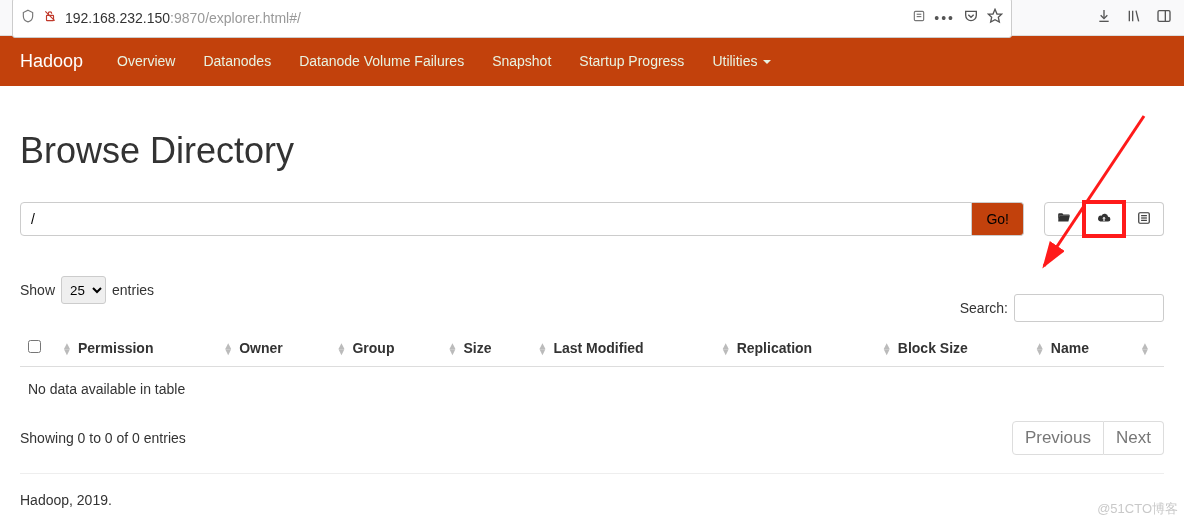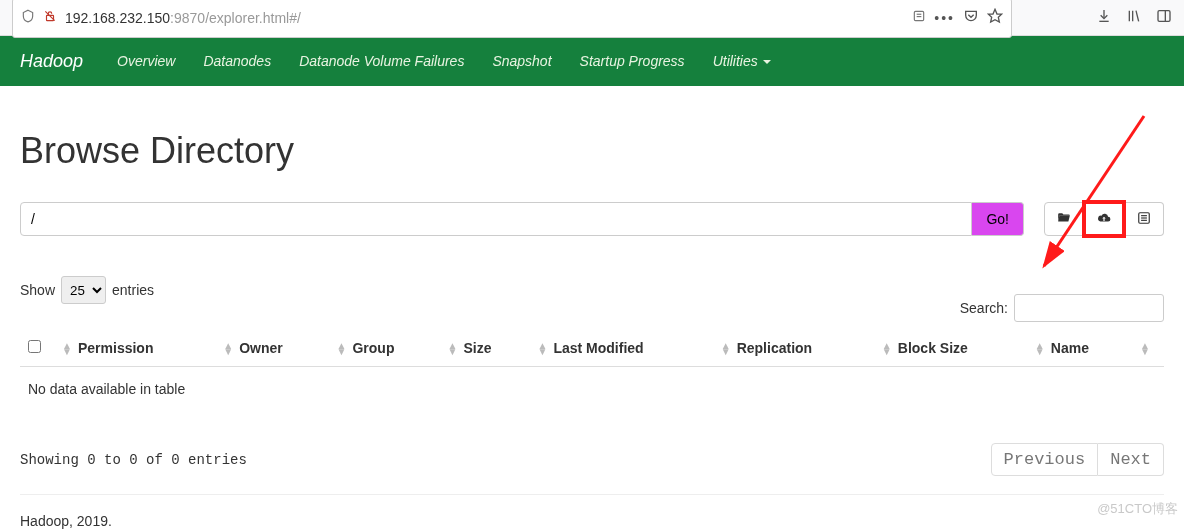--- a/index.html
+++ b/index.html
@@ -1,48 +1,48 @@
 <!DOCTYPE html>
 <html><head>
 <meta charset="utf-8">
 <style>
   * { box-sizing: border-box; margin: 0; padding: 0; }
   body { font-family: "Helvetica Neue", Helvetica, Arial, sans-serif; font-size: 14px; color: #333; background: #fff; }
   .browser-bar { height: 36px; background: #f9f9fa; border-bottom: 1px solid #ddd; display:flex; align-items:center; padding:0 12px; gap:10px; }
   .url-box { flex:1; height:40px; border:1px solid #ccc; border-radius:3px; background:#fff; display:flex; align-items:center; padding:0 8px; gap:8px; max-width:1000px; }
   .url-box .grey { color:#999; }
   .br-icons { display:flex; gap:14px; color:#555; margin-left:auto; align-items:center; }
-  .nav { background:#15803d; color:#fff; height:50px; display:flex; align-items:center; padding:0 20px; gap:28px;font-style:italic; }
+  .nav { background:#c2410c; color:#fff; height:50px; display:flex; align-items:center; padding:0 20px; gap:28px; }
   .brand { font-size:18px; font-weight:500; margin-right:6px; }
   .nav a { color:#e8f3e1; font-size:14px; cursor:pointer; }
   .nav a.dd::after { content:""; display:inline-block; margin-left:5px; border-top:4px solid #e8f3e1; border-left:4px solid transparent; border-right:4px solid transparent; vertical-align:middle; }
   .container { padding:20px 20px 10px 20px; }
   h1 { font-size:36px; font-weight:400; color:#333; margin:24px 0 30px 0; }
   .path-row { display:flex; gap:20px; align-items:center; margin-bottom:22px; }
   .input-group { flex:1; display:flex; }
   .path-input { flex:1; height:34px; border:1px solid #ccc; border-radius:4px 0 0 4px; padding:0 10px; font-size:14px; }
-  .go-btn { height:34px; padding:0 14px; border:1px solid #ccc; border-left:none; background:#d946ef; border-radius:0 4px 4px 0; cursor:pointer; font-size:14px; }
+  .go-btn { height:34px; padding:0 14px; border:1px solid #ccc; border-left:none; background:#c2410c; border-radius:0 4px 4px 0; cursor:pointer; font-size:14px; }
   .btn-group { display:flex; gap:0; }
   .icon-btn { width:40px; height:34px; border:1px solid #ccc; background:#fff; display:flex; align-items:center; justify-content:center; color:#333; cursor:pointer; }
   .icon-btn + .icon-btn { border-left:none; }
   .icon-btn:first-child { border-radius:4px 0 0 4px; }
   .icon-btn:last-child { border-radius:0 4px 4px 0; }
   .icon-btn.hl { outline:4px solid #ff1a1a; outline-offset:-2px; position:relative; z-index:2; }
   .controls-row { display:flex; justify-content:space-between; align-items:center; margin-bottom:8px; }
   .show-entries { display:flex; align-items:center; gap:6px; }
   .show-entries select { height:28px; border:1px solid #ccc; border-radius:3px; padding:0 4px; }
   .search-box { display:flex; align-items:center; gap:6px;margin-top:36px; }
   .search-box input { height:28px; width:150px; border:1px solid #ccc; border-radius:3px; padding:0 6px; }
   table { width:100%; border-collapse:collapse; }
   thead th { text-align:left; padding:10px 8px; border-bottom:1px solid #ddd; font-weight:700; font-size:14px; color:#333; position:relative; }
   .sort { color:#bbb; font-size:10px; display:inline-block; width:12px; line-height:6px; vertical-align:middle; margin-right:4px; }
   .sort::before { content:"▲"; display:block; }
   .sort::after { content:"▼"; display:block; }
   tbody td { padding:14px 8px; color:#333; }
-  .table-bottom { display:flex; justify-content:space-between; align-items:center; margin-top:32px; padding-bottom:18px; border-bottom:1px solid #eee;font-family:Liberation Mono, monospace; }
+  .table-bottom { display:flex; justify-content:space-between; align-items:center; margin-top:10px; padding-bottom:18px; border-bottom:1px solid #eee; }
   .pager { display:flex; }
   .pager a { padding:6px 12px; border:1px solid #ddd; color:#777; cursor:pointer; font-size:17px; }
   .pager a + a { border-left:none; }
   .pager a:first-child { border-radius:4px 0 0 4px; }
   .pager a:last-child { border-radius:0 4px 4px 0; }
   .footer { margin-top:18px; color:#333; font-size:14px; }
   .watermark { position:fixed; right:6px; bottom:12px; color:#c9c9c9; font-size:13px; }
   svg.annot { position:absolute; pointer-events:none; }
 </style>
 </head>

